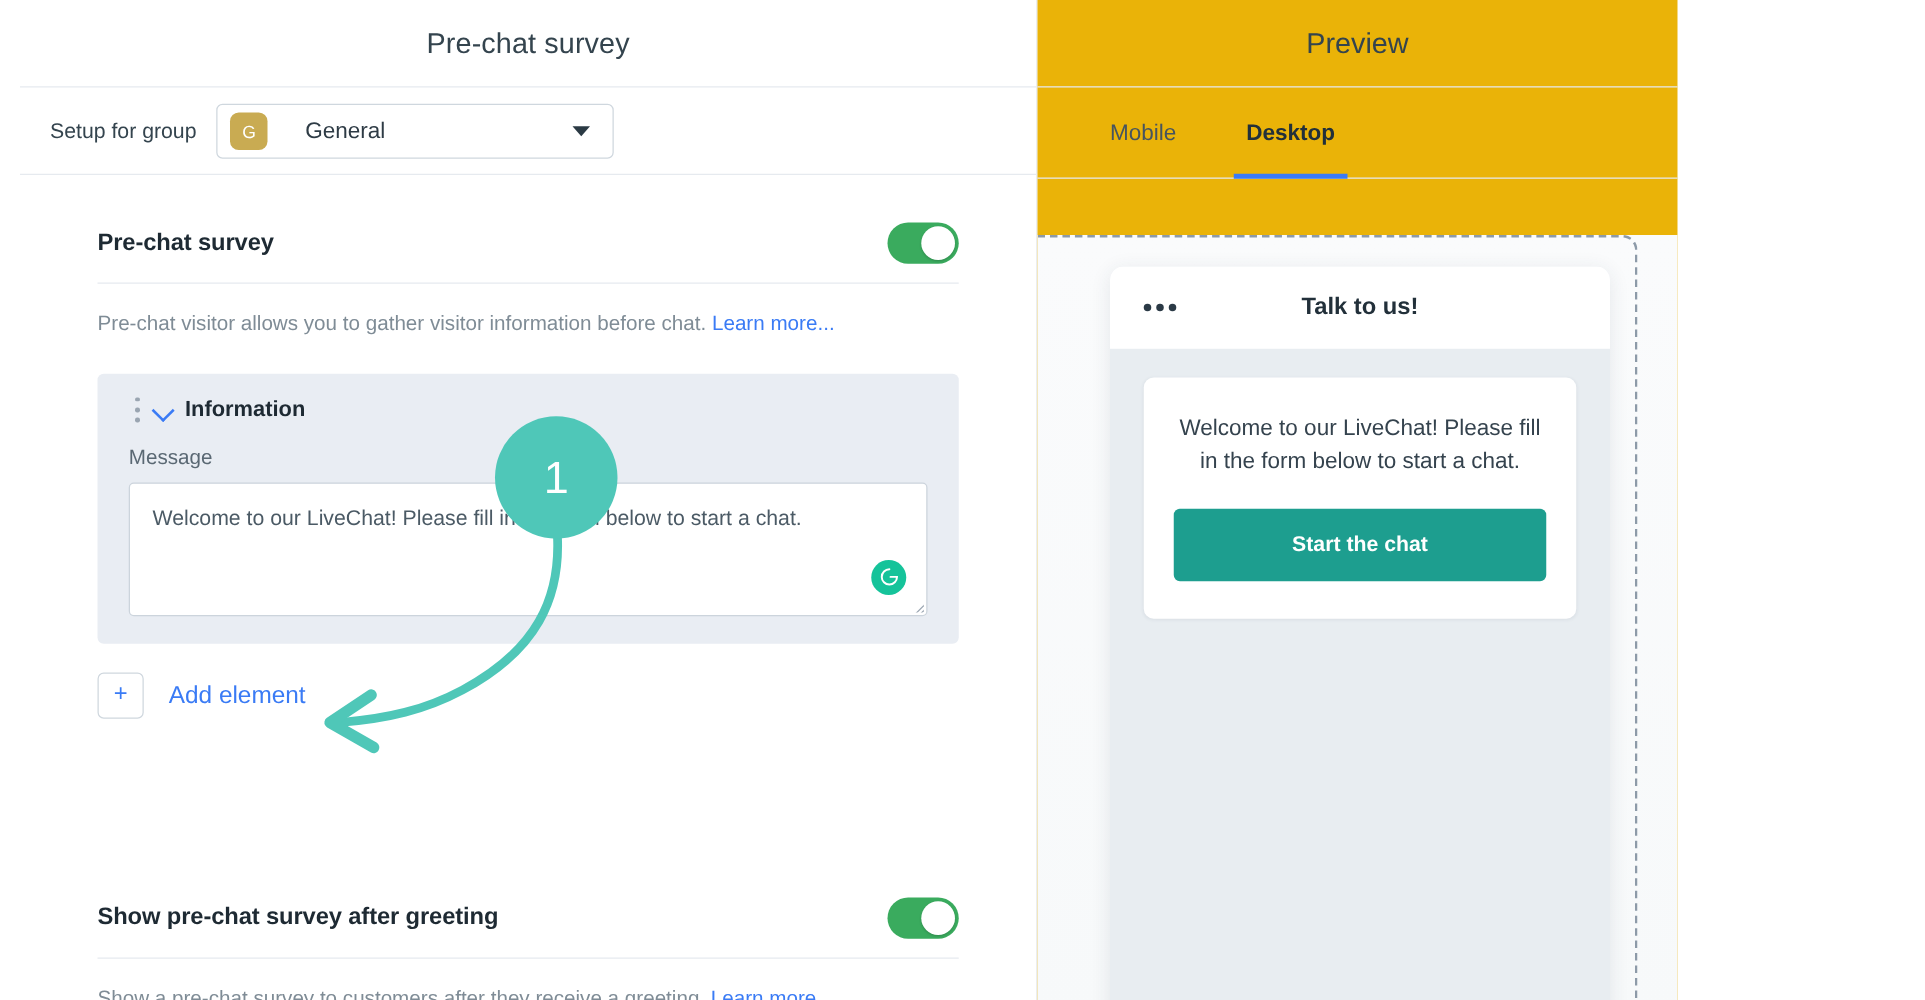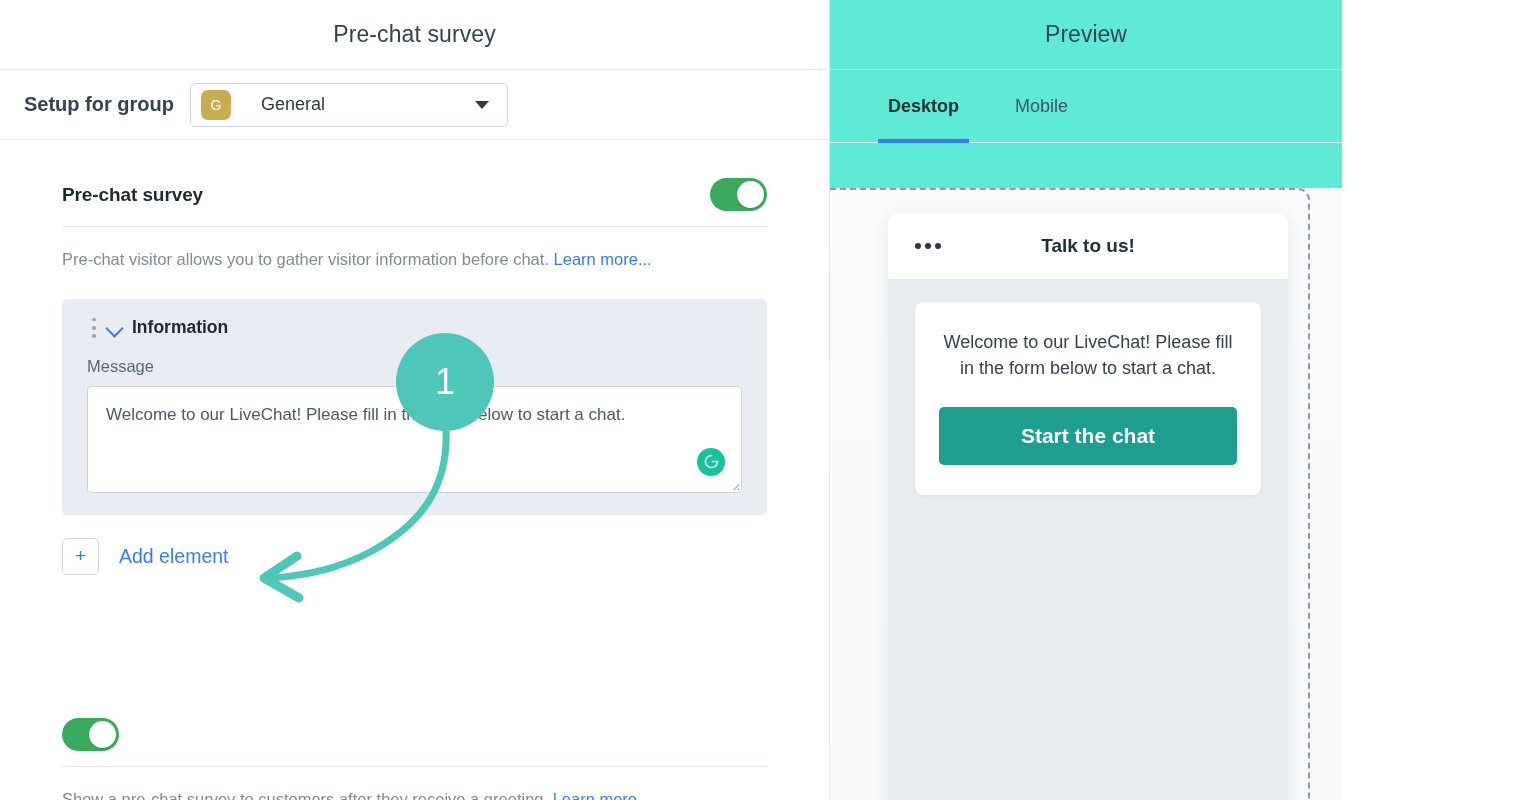--- a/index.html
+++ b/index.html
@@ -10,38 +10,39 @@
     overflow: hidden;
   }
   .app { position: relative; width: 1540px; height: 800px; display: flex; }
 
   
   .left-panel {
     position: relative;
     width: 830px; height: 800px;
     background: #ffffff;
     border-right: 1px solid #e3e7ec;
+    padding-left: 16px;
   }
   .left-header {
     height: 70px;
     display: flex; align-items: center; justify-content: center;
     border-bottom: 1px solid #e6eaef;
   }
   .left-header-title {
     font-size: 23px; color: #34444e; font-weight: 400;
     letter-spacing: 0.1px;
   }
   .group-bar {
     height: 70px;
     display: flex; align-items: center;
     padding-left: 24px;
     border-bottom: 1px solid #e6eaef;
   }
   .group-label {
-    font-size: 20px; color: #34444e; font-weight: 700;
+    font-size: 17px; color: #34444e; font-weight: 400;
     margin-right: 16px;
   }
   .group-select {
     position: relative;
     width: 318px; height: 44px;
     border: 1px solid #cfd7de;
     border-radius: 5px;
     background: #fff;
     display: flex; align-items: center;
     padding: 0 10px;
@@ -181,21 +182,21 @@
     margin-left: 20px;
     font-size: 19.5px; color: #3a7bf5;
   }
 
   .section2 { margin-top: 105px; }
 
   
   .right-panel {
     position: relative;
     width: 512px; height: 800px;
-    background: #5eead4;
+    background: #eab308;
   }
   .right-header {
     height: 70px;
     display: flex; align-items: center; justify-content: center;
     border-bottom: 1px solid #e6eaef;
   }
   .right-header-title { font-size: 23px; color: #34444e; }
   .tabs {
     height: 73px;
     display: flex; align-items: center;
@@ -263,21 +264,21 @@
   .widget-msg {
     font-size: 18px; color: #35434e;
     text-align: center; line-height: 1.47;
   }
   .start-btn {
     margin-top: 25px;
     height: 58px;
     border-radius: 5px;
     background: #1d9e8f;
     color: #fff;
-    font-size: 21px; font-weight: bold;
+    font-size: 17px; font-weight: bold;
     display: flex; align-items: center; justify-content: center;
   }
 
   
   .annotation { position: absolute; left: 0; top: 0; width: 1540px; height: 800px; pointer-events: none; }
   .anno-circle {
     position: absolute;
     left: 396px; top: 333px;
     width: 98px; height: 98px;
     border-radius: 50%;
@@ -343,40 +344,41 @@
             </div>
         </div>
       </div>
 
       <div class="add-element">
         <div class="add-btn">+</div>
         <div class="add-text">Add element</div>
       </div>
 
       <div class="section-head section2">
+        <div class="section-title">Show pre-chat survey after greeting</div>
         <div class="toggle">
           <div class="knob"></div>
         </div>
       </div>
 
       <div class="section-desc">
         <span>Show a pre-chat survey to customers after they receive a greeting. </span><a class="link" href="#">Learn more...</a>
       </div>
 
     </div>
   </div>
 
   <div class="right-panel">
     <div class="right-header">
       <div class="right-header-title">Preview</div>
     </div>
 
     <div class="tabs">
+      <div class="tab">Mobile</div>
       <div class="tab active">Desktop</div>
-      <div class="tab">Mobile</div>
     </div>
 
     <div class="preview-stage">
       <div class="dashed-box"></div>
 
       <div class="widget">
         <div class="widget-header">
           <div class="widget-dots">
               <i></i>
               <i></i>

